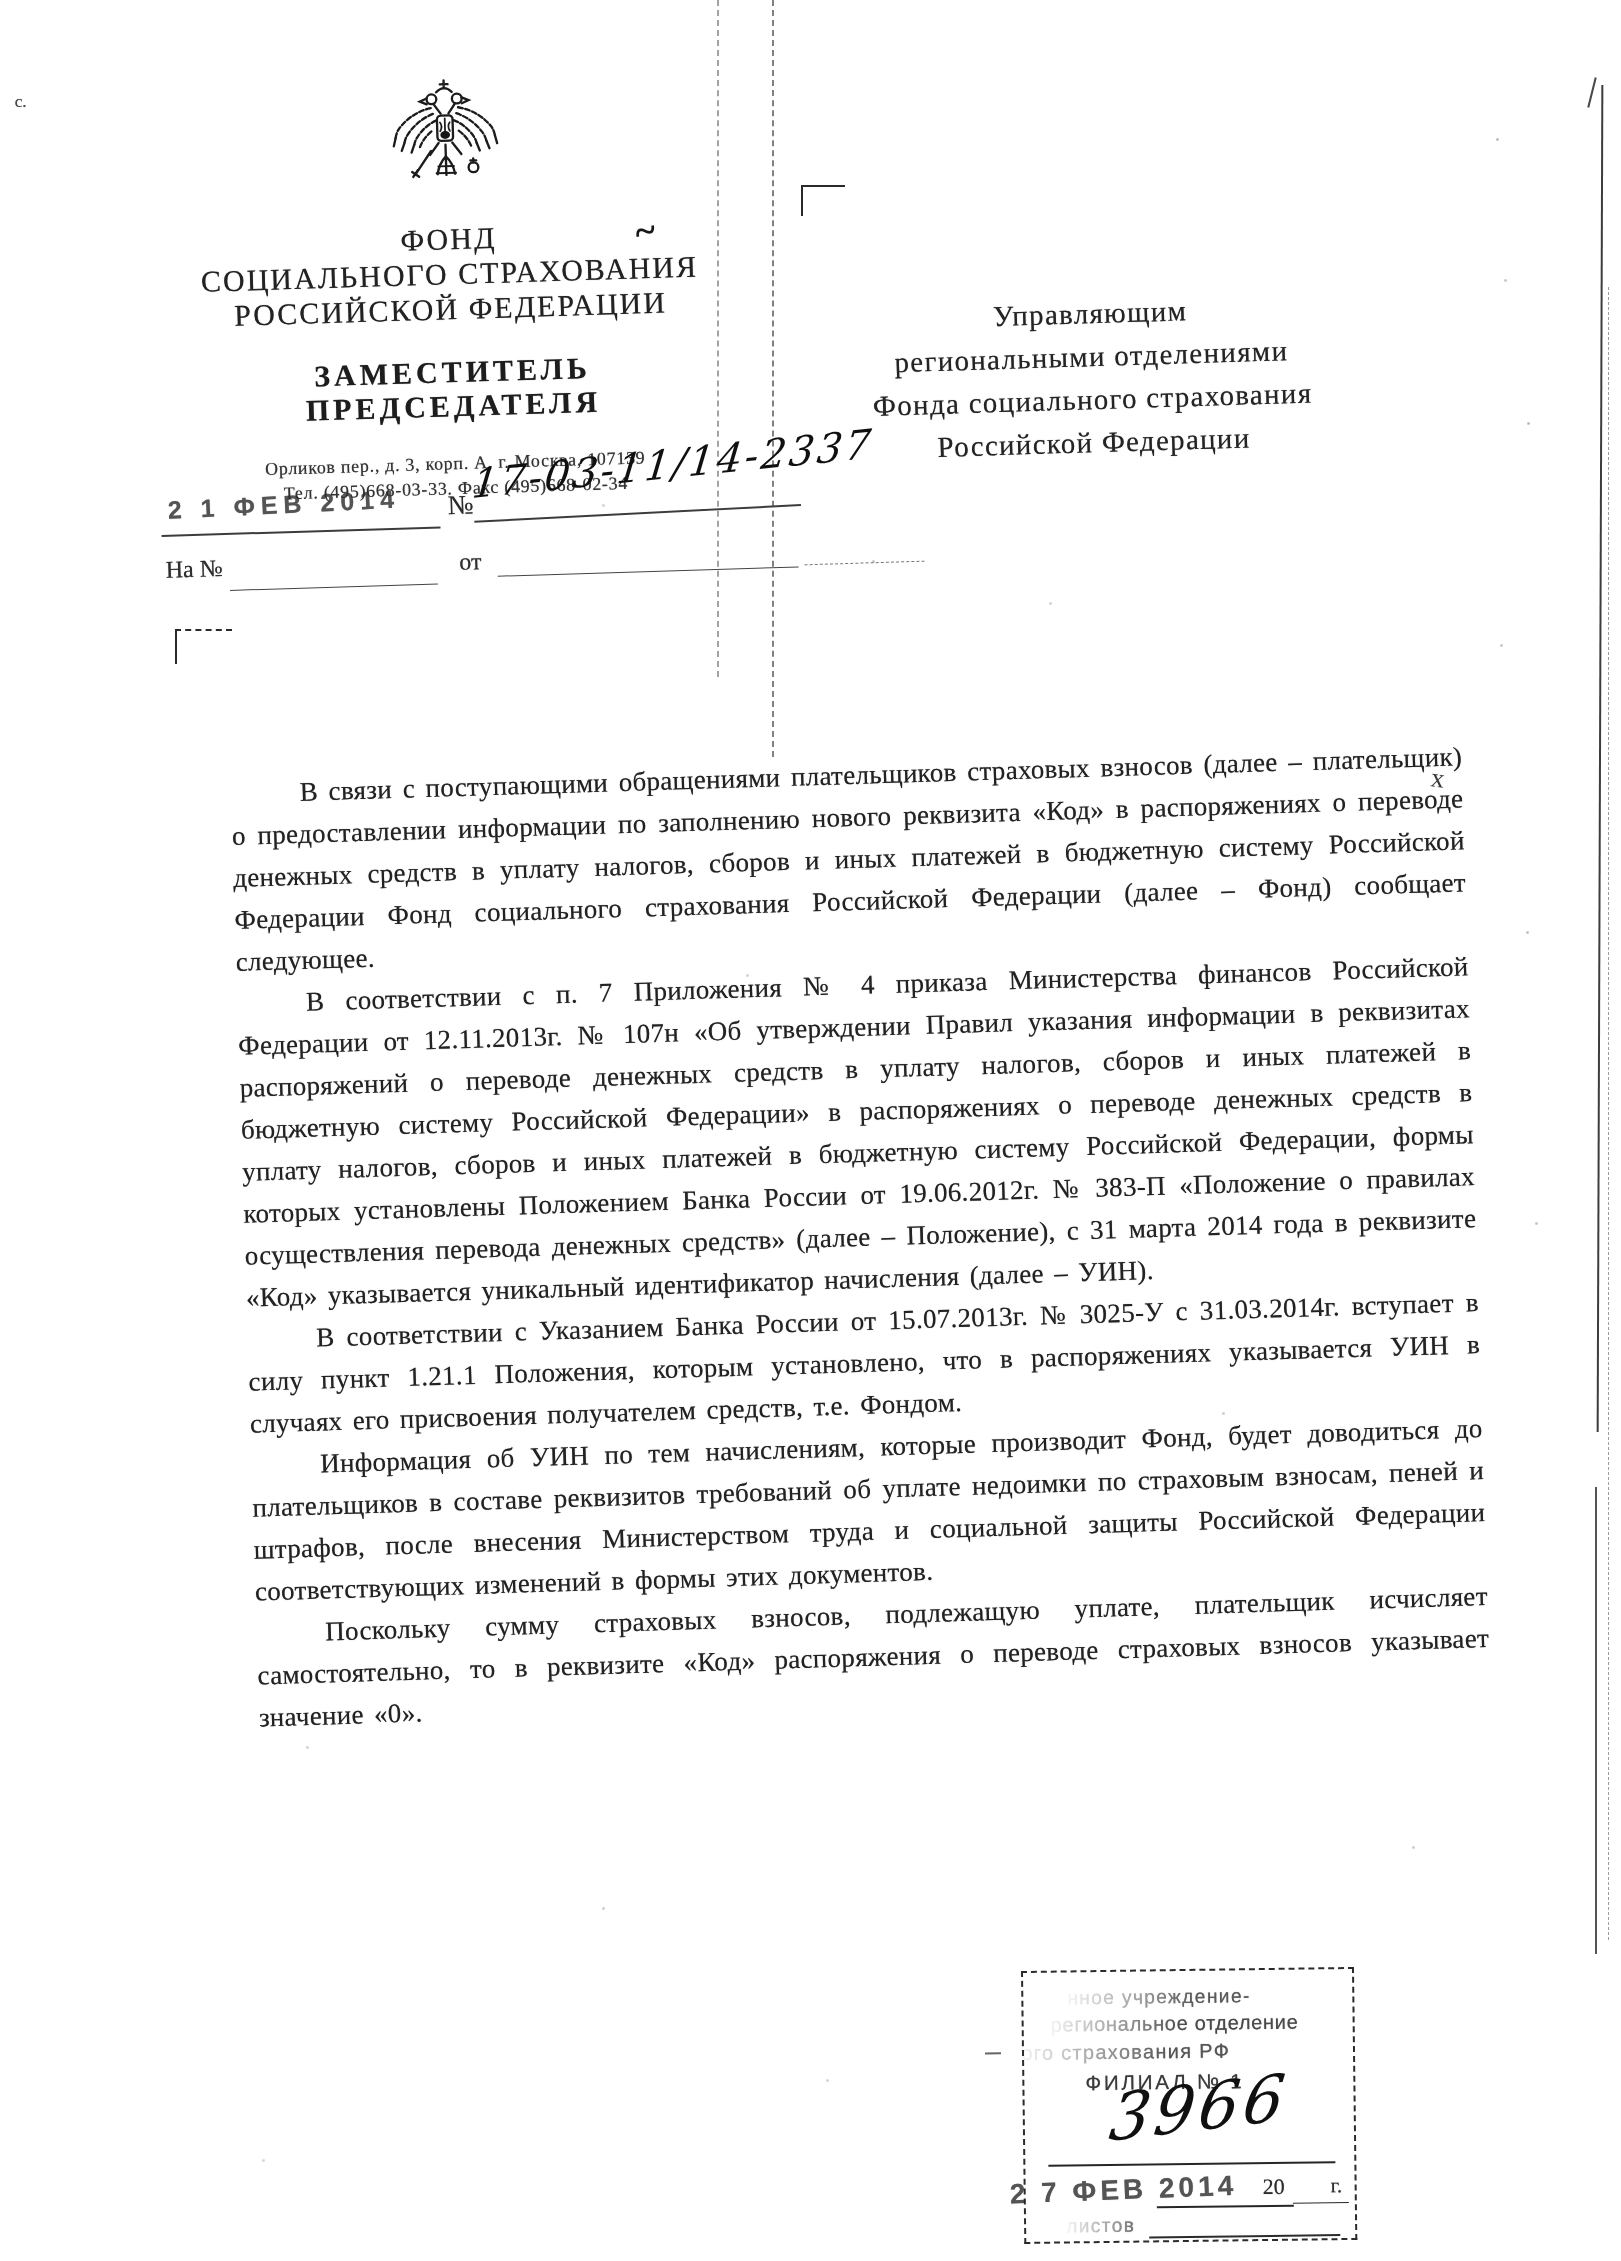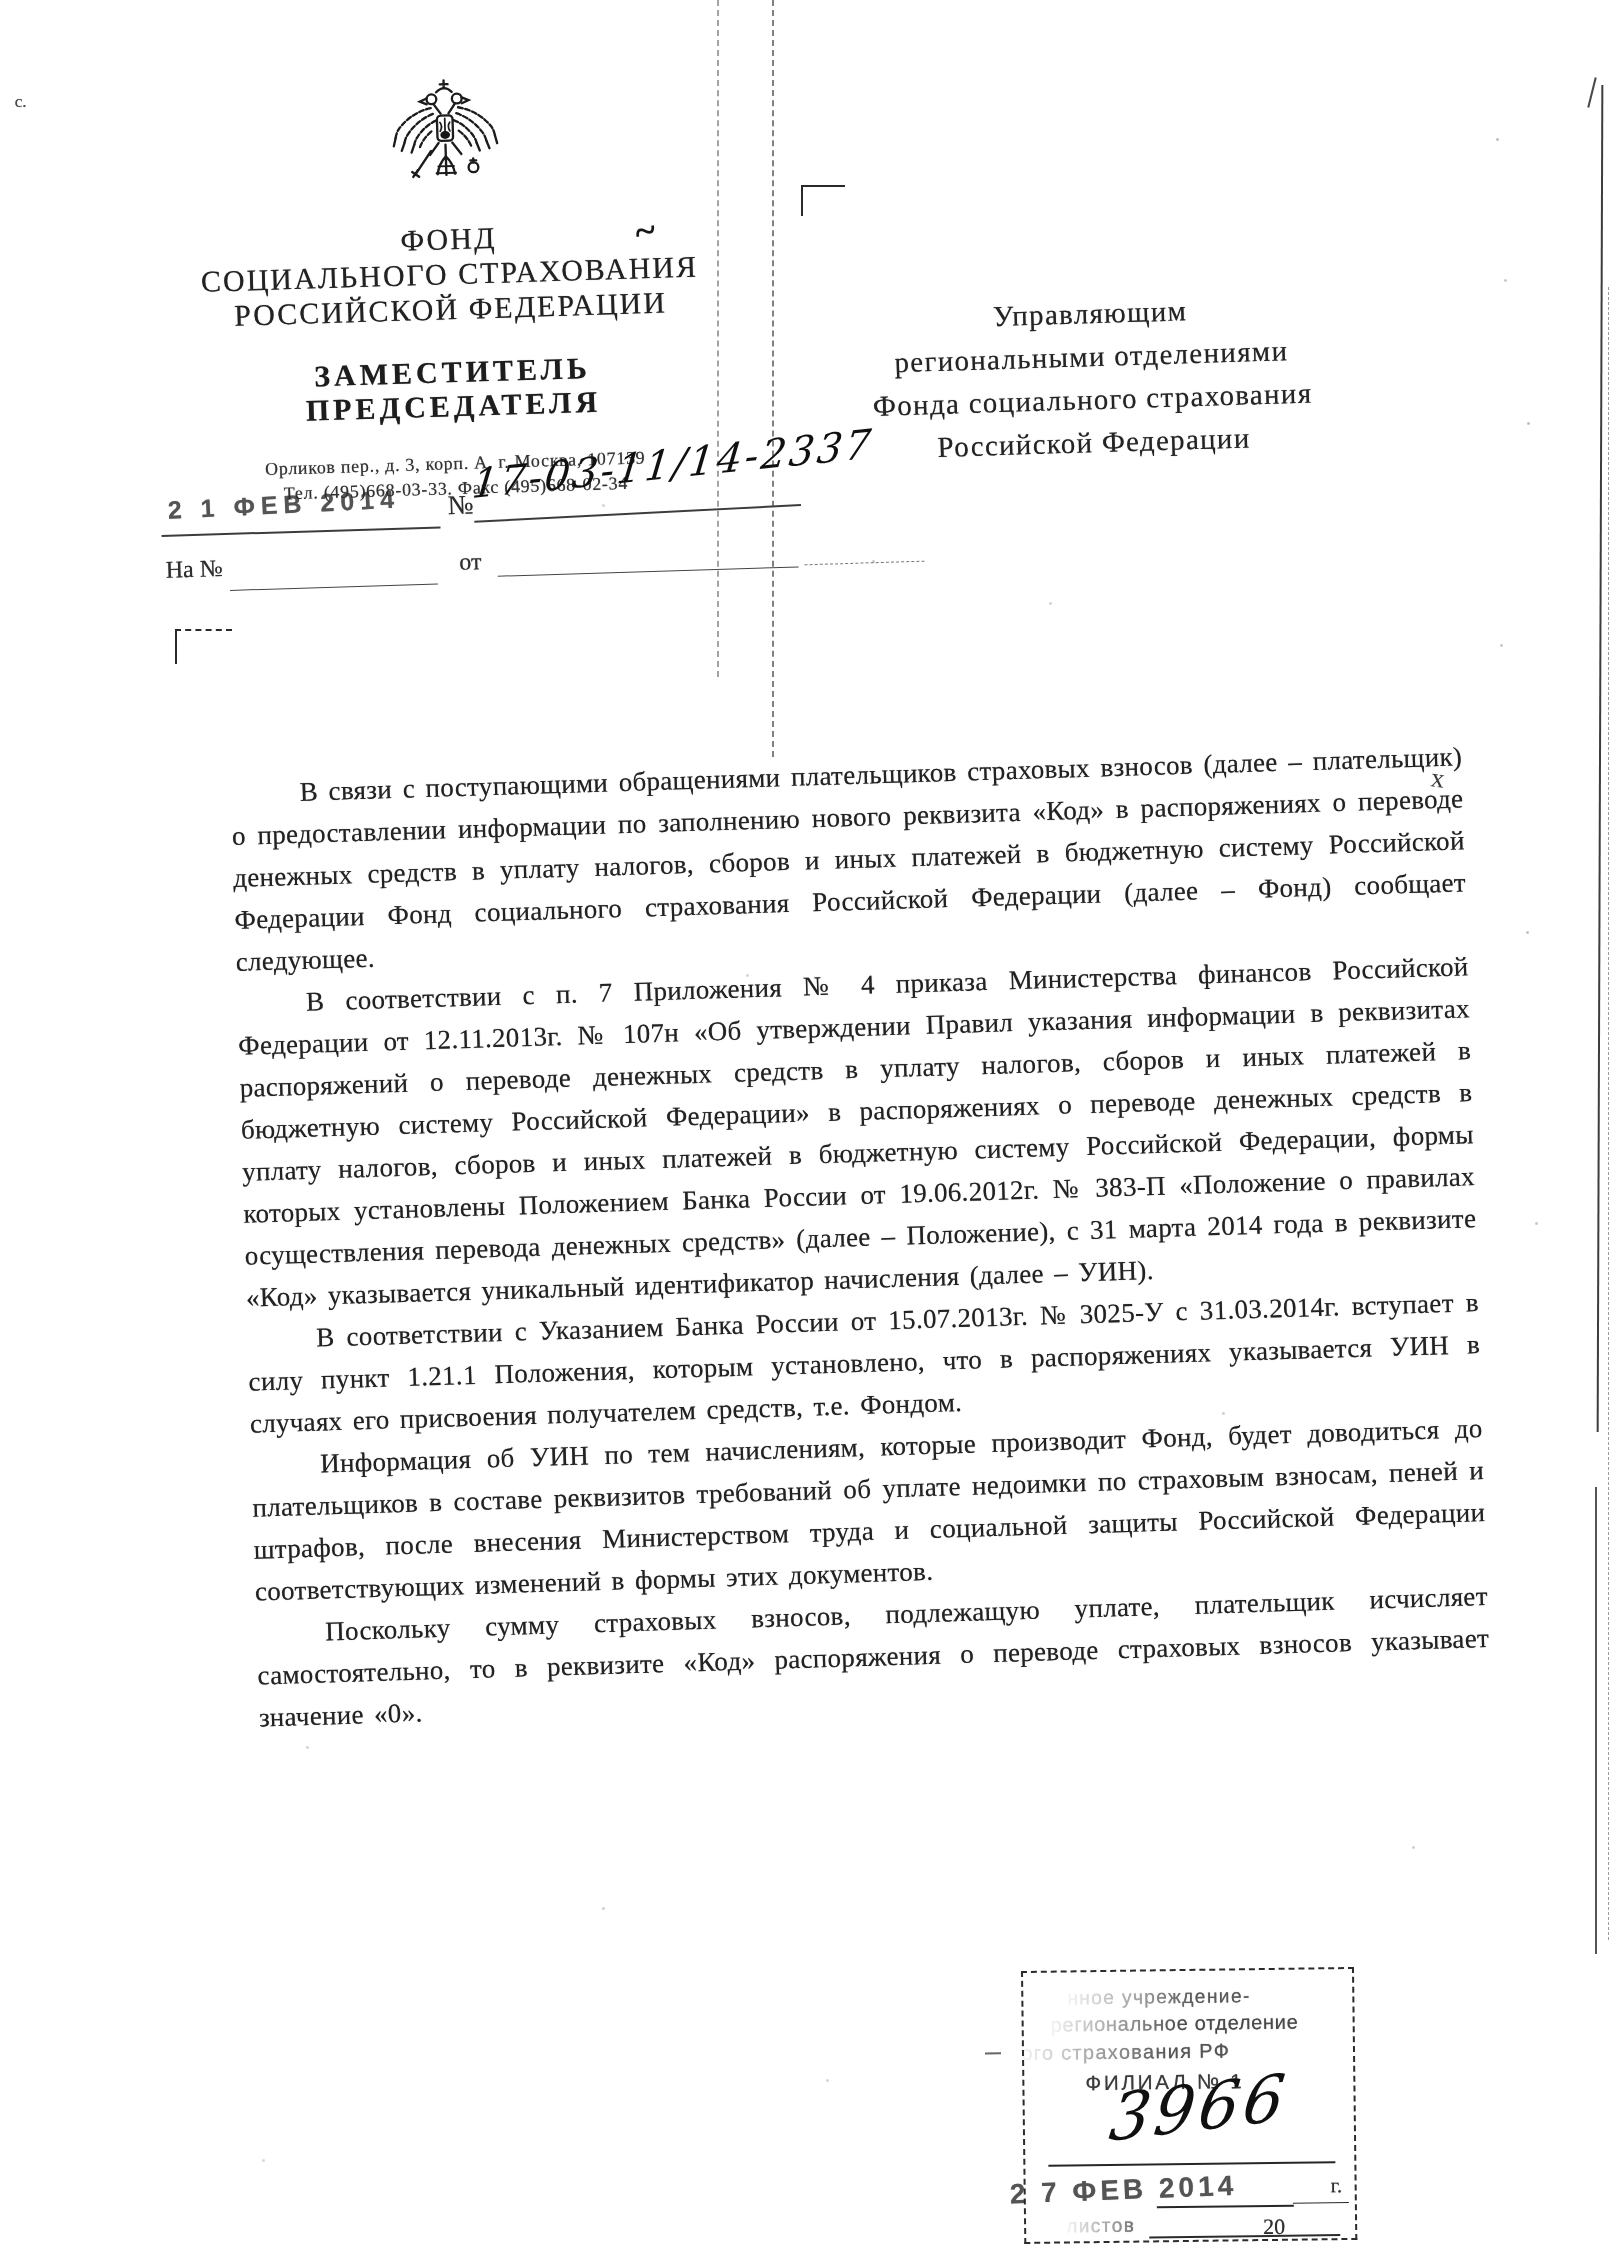--- a/index.html
+++ b/index.html
@@ -50,21 +50,21 @@
   .fadeL{-webkit-mask-image:linear-gradient(to right, rgba(0,0,0,.06), #000 45%);
          mask-image:linear-gradient(to right, rgba(0,0,0,.06), #000 45%);}
   #stamp-l1{left:44px; top:14.7px; width:283px; font-size:19.3px; color:#5a5a5a; letter-spacing:1.3px;}
   #stamp-l2{left:27px; top:41px; width:297px; font-size:20px; color:#4a4a4a; letter-spacing:0.7px;}
   #stamp-l3{left:-2.7px; top:69px; width:325px; font-size:20px; color:#555; letter-spacing:1.3px;}
   #stamp-l4{left:61px; top:99px; width:213px; font-size:20.7px; color:#3a3a3a; letter-spacing:2.7px;}
   #stamp-no{left:85px; top:100px; font-size:64px; letter-spacing:4px; transform:rotate(-6deg) skewX(-14deg);}
   #stamp-hline{left:23px; top:192px; width:287px; border-bottom:2px solid #262626;}
   #stamp-date{left:-16px; top:200px; width:400px; font-size:28px; letter-spacing:4px; transform:rotate(-1.5deg);}
   #stamp-dline{left:131px; top:235px; width:137px; border-bottom:2px solid #262626;}
-  #stamp-y20{left:237px; top:204px; font-size:22px; color:#2e2e2e; font-family:"Liberation Serif", serif;margin-top:40px;}
+  #stamp-y20{left:237px; top:204px; font-size:22px; color:#2e2e2e; font-family:"Liberation Serif", serif;}
   #stamp-yline{left:267px; top:233px; width:56px; border-bottom:1.7px solid #262626;}
   #stamp-yg{left:305px; top:205px; font-size:20.7px; color:#2e2e2e; font-family:"Liberation Serif", serif;}
   #stamp-sheets{left:40px; top:243px; width:147px; font-size:19.3px; color:#787878; letter-spacing:1.3px;}
   #stamp-sline{left:123px; top:265px; width:191px; border-bottom:2px solid #2b2b2b;}
   #stamp-dash{left:-39px; top:79px; width:16px; border-top:2px solid #666;}
 
   
   .vnoise{position:absolute; width:0;}
   #noise-1{left:717px; top:0; height:677px; border-left:2px dashed rgba(25,25,25,.4);}
   #noise-2{left:772px; top:0; height:757px; border-left:2px dashed rgba(25,25,25,.55);}

